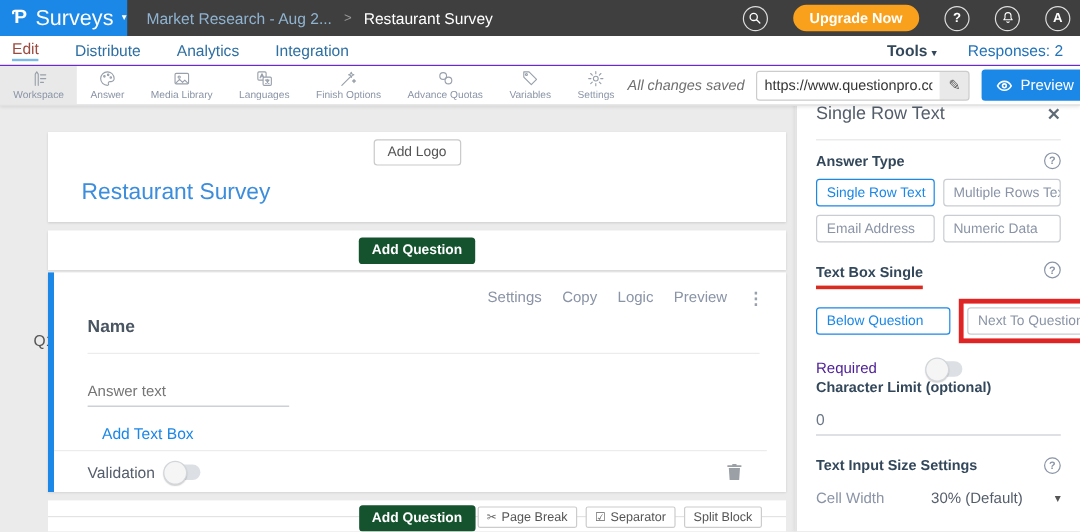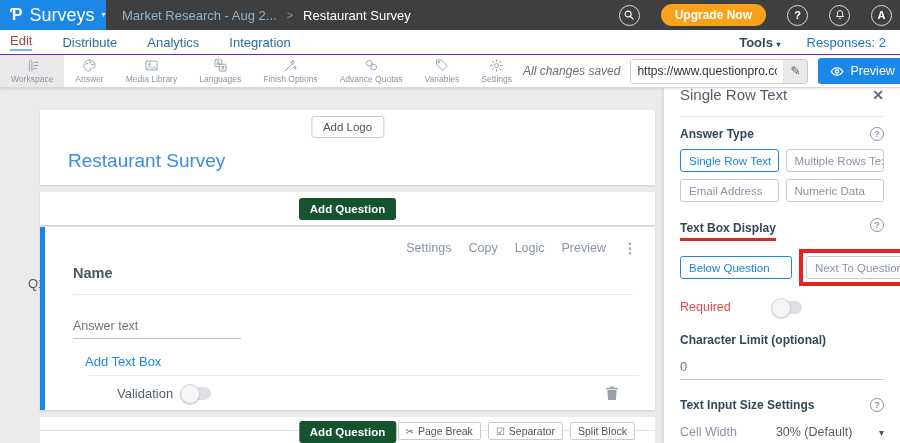--- a/index.html
+++ b/index.html
@@ -49,21 +49,21 @@
   .survey-title { position:absolute; left:28px; bottom:13px; color:#3c8ddc; font-size:19px; }
   .card-strip { top:104px; height:33px; display:flex; align-items:center; justify-content:center; }
   .btn-primary { background:#14532d; color:#fff; border:none; border-radius:3px; font-size:11.5px; font-weight:bold; padding:5px 11px; cursor:pointer; }
   .card-q { top:139px; height:183px; border-left:5px solid #1b87e6; }
   .q-actions { position:absolute; top:13px; right:18px; display:flex; align-items:center; gap:17px; color:#8a94a6; font-size:12.5px; }
   .q-action { cursor:pointer; }
   .more-dots { font-size:14px; font-weight:bold; color:#98a0ab; cursor:pointer; }
   .q-title { position:absolute; left:28px; right:22px; top:38px; font-size:14.5px; font-weight:bold; color:#4a5562; padding-bottom:13px; border-bottom:1px solid #ececec; }
   .answer-input { position:absolute; left:28px; top:92px; width:168px; border:none; border-bottom:1px solid #bfc6cd; outline:none; background:transparent; font-size:12.5px; color:#9aa5b1; padding:0 0 5px 0; font-family:"Liberation Sans",sans-serif; }
   .add-textbox { position:absolute; left:40px; top:127px; color:#1b87e6; font-size:13px; cursor:pointer; }
-  .q-footer { position:absolute; left:0; right:16px; bottom:0; height:35px; border-top:1px solid #ececec; display:flex; align-items:center; padding:0 20px 0 28px;margin-left:44px; }
+  .q-footer { position:absolute; left:0; right:16px; bottom:0; height:35px; border-top:1px solid #ececec; display:flex; align-items:center; padding:0 20px 0 28px; }
   .q-footer-label { font-size:13px; color:#545e6b; margin-right:8px; }
   .toggle { width:30px; height:13px; background:#dcdfe3; border-radius:7px; position:relative; cursor:pointer; flex:none; }
   .toggle::after { content:""; position:absolute; left:-1px; top:-3px; width:18px; height:18px; border-radius:50%; background:#f5f5f5; border:1px solid #d2d6da; box-shadow:0 1px 1px rgba(0,0,0,.18); }
   .trash { margin-left:auto; cursor:pointer; line-height:0; }
   .trash svg { width:14px; height:16px; fill:#9aa0a6; }
   .q-num { position:absolute; left:28px; top:188px; font-size:13px; color:#555; }
   .card-bottom { top:329px; height:26px; box-shadow:none; background:#fff; }
   .card-bottom .mid-line { position:absolute; left:0; right:0; top:13px; height:1px; background:#e3e3e3; }
   .add-q-bottom { position:absolute; left:50%; top:4px; transform:translateX(-50%); }
   .block-btns { position:absolute; right:20px; top:5px; display:flex; gap:7px; }
@@ -80,22 +80,22 @@
   .redbar { height:3px; background:#d92b1f; margin-top:2px; }
   .help { width:14px; height:14px; border:1.4px solid #8a94a6; border-radius:50%; color:#8a94a6; font-size:9px; font-weight:bold; display:flex; align-items:center; justify-content:center; flex:none; cursor:pointer; }
   .opt-grid { display:grid; grid-template-columns:1fr 1fr; gap:7px; }
   .opt { background:#fff; border:1px solid #c9ccd1; border-radius:3px; height:23px; display:flex; align-items:center; padding:0 8px; font-size:11.5px; color:#8a94a6; cursor:pointer; white-space:nowrap; overflow:hidden; }
   .opt.selected { border-color:#1b87e6; color:#1b87e6; }
   .tbd-row { display:flex; align-items:center; margin-top:1px; }
   .tbd-row .opt-first { width:112px; flex:none; }
   .red-box { flex:1; border:4px solid #e02323; padding:3px; margin-left:7px; margin-right:-13px; }
   .red-box .opt { width:100%; }
   .required-row { display:flex; align-items:center; margin-top:14px; }
-  .required-label { font-size:12.5px; color:#ef4444; width:92px; }
-  .char-label { font-size:12px; font-weight:bold; color:#33475b; margin-top:19px; }
+  .required-label { font-size:12.5px; color:#4c1d95; width:92px; }
+  .char-label { font-size:12px; font-weight:bold; color:#33475b; margin-top:2px; }
   .char-input { width:100%; border:none; outline:none; border-bottom:1px solid #c9ccd1; font-size:13px; color:#6b7785; padding:4px 0 5px; margin-top:8px; background:transparent; font-family:"Liberation Sans",sans-serif; }
   .size-row { margin-top:18px; }
   .cellwidth-row { display:flex; align-items:center; margin-top:13px; font-size:12.5px; }
   .cw-label { color:#8a94a6; flex:0 0 47%; }
   .cw-value { color:#545e6b; }
   .cw-caret { margin-left:auto; color:#555; font-size:10px; cursor:pointer; }
 </style>
 </head>
 <body>
 
@@ -286,21 +286,21 @@
   </div>
   <div class="opt-grid">
     <span class="opt selected">Single Row Text</span>
     <span class="opt">Multiple Rows Text</span>
     <span class="opt">Email Address</span>
     <span class="opt">Numeric Data</span>
   </div>
 
   <div class="sec-row" style="margin-top:16px;">
     <span>
-      <span class="sec-label">Text Box Display</span>
+      <span class="sec-label">Text Box Single</span>
       <span class="redbar" style="display:block;"></span>
     </span>
     <span class="help">?</span>
   </div>
   <div class="tbd-row">
     <span class="opt selected opt-first">Below Question</span>
     <span class="red-box">
       <span class="opt">Next To Question</span>
     </span>
   </div>

